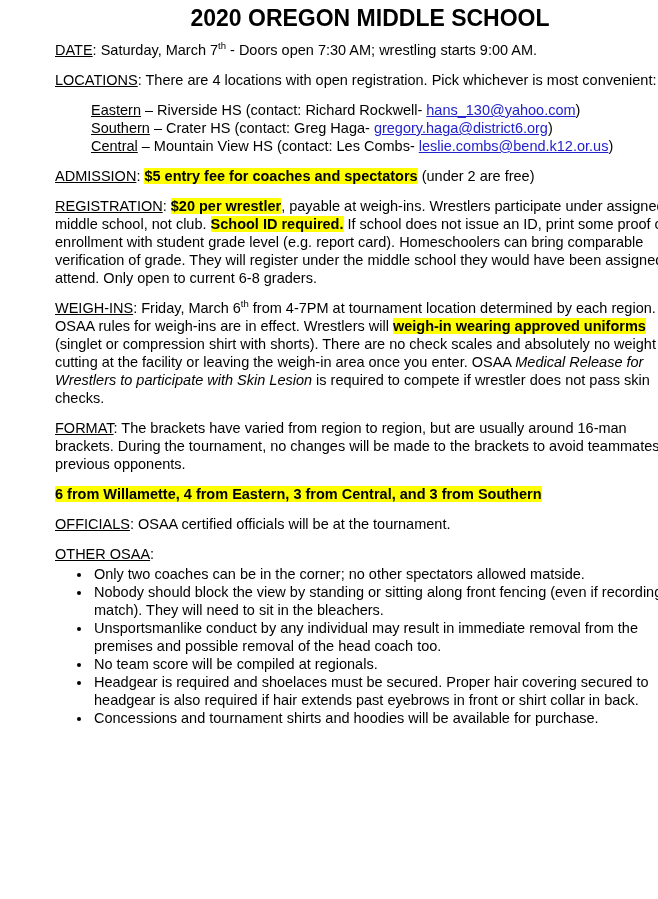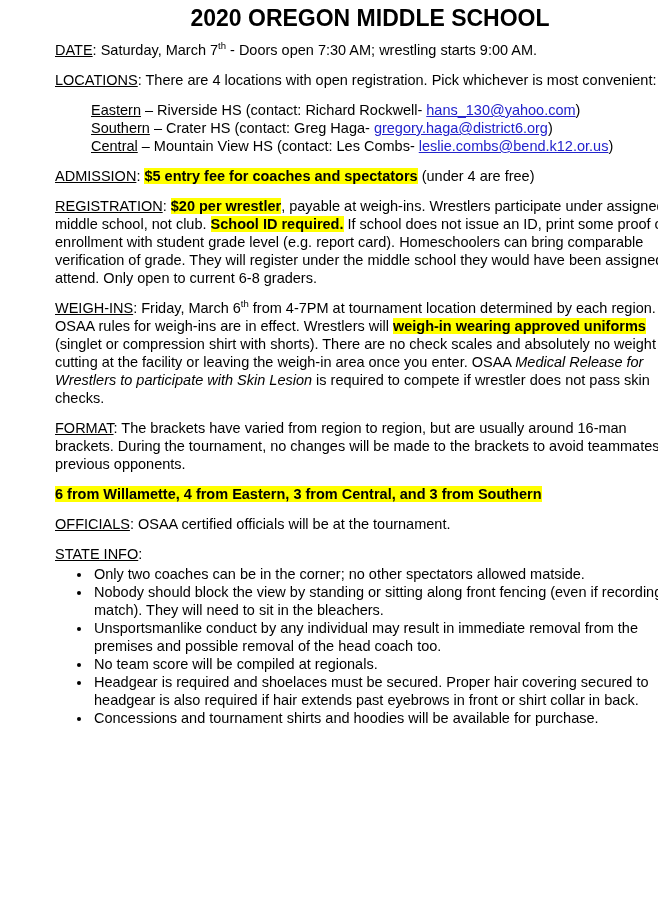--- a/index.html
+++ b/index.html
@@ -37,27 +37,27 @@
 <div class="page">
   <div class="title">2020 OREGON MIDDLE SCHOOL</div>
   <div id="doc-body">
       <div class="para"><span class="u">DATE</span><span>: Saturday, March 7</span><sup>th</sup><span> - Doors open 7:30 AM; wrestling starts 9:00 AM.</span></div>
       <div class="para"><span class="u">LOCATIONS</span><span>: There are 4 locations with open registration. Pick whichever is most convenient:</span></div>
       <div class="para indent">
         <div><span class="u">Eastern</span><span> – Riverside HS (contact: Richard Rockwell- </span><a href="#" class="link">hans_130@yahoo.com</a><span>)</span></div>
         <div><span class="u">Southern</span><span> – Crater HS (contact: Greg Haga- </span><a href="#" class="link">gregory.haga@district6.org</a><span>)</span></div>
         <div><span class="u">Central</span><span> – Mountain View HS (contact: Les Combs- </span><a href="#" class="link">leslie.combs@bend.k12.or.us</a><span>)</span></div>
       </div>
-      <div class="para"><span class="u">ADMISSION</span><span>: </span><span class="b hl">$5 entry fee for coaches and spectators</span><span> (under 4 are free)</span></div>
+      <div class="para"><span class="u">ADMISSION</span><span>: </span><span class="b hl">$5 entry fee for coaches and spectators</span><span> (under 2 are free)</span></div>
       <div class="para"><span class="u">REGISTRATION</span><span>: </span><span class="b hl">$20 per wrestler</span><span>, payable at weigh-ins. Wrestlers participate under assigned middle school, not club. </span><span class="b hl">School ID required.</span><span> If school does not issue an ID, print some proof of enrollment with student grade level (e.g. report card). Homeschoolers can bring comparable verification of grade. They will register under the middle school they would have been assigned to attend. Only open to current 6-8 graders.</span></div>
       <div class="para"><span class="u">WEIGH-INS</span><span>: Friday, March 6</span><sup>th</sup><span> from 4-7PM at tournament location determined by each region. OSAA rules for weigh-ins are in effect. Wrestlers will </span><span class="b hl">weigh-in wearing approved uniforms</span><span> (singlet or compression shirt with shorts). There are no check scales and absolutely no weight cutting at the facility or leaving the weigh-in area once you enter. OSAA </span><span class="i">Medical Release for Wrestlers to participate with Skin Lesion</span><span> is required to compete if wrestler does not pass skin checks.</span></div>
       <div class="para"><span class="u">FORMAT</span><span>: The brackets have varied from region to region, but are usually around 16-man brackets. During the tournament, no changes will be made to the brackets to avoid teammates or previous opponents.</span></div>
       <div class="para center"><span class="b hl">6 from Willamette, 4 from Eastern, 3 from Central, and 3 from Southern</span></div>
       <div class="para"><span class="u">OFFICIALS</span><span>: OSAA certified officials will be at the tournament.</span></div>
-      <div class="para tight"><span class="u">STATE INFO</span><span>:</span></div>
+      <div class="para tight"><span class="u">OTHER OSAA</span><span>:</span></div>
       <ul class="bullets">
         <li>Only two coaches can be in the corner; no other spectators allowed matside.</li>
         <li>Nobody should block the view by standing or sitting along front fencing (even if recording a match). They will need to sit in the bleachers.</li>
         <li>Unsportsmanlike conduct by any individual may result in immediate removal from the premises and possible removal of the head coach too.</li>
         <li>No team score will be compiled at regionals.</li>
         <li>Headgear is required and shoelaces must be secured. Proper hair covering secured to headgear is also required if hair extends past eyebrows in front or shirt collar in back.</li>
         <li>Concessions and tournament shirts and hoodies will be available for purchase.</li>
       </ul>
     </div>
 </div>

